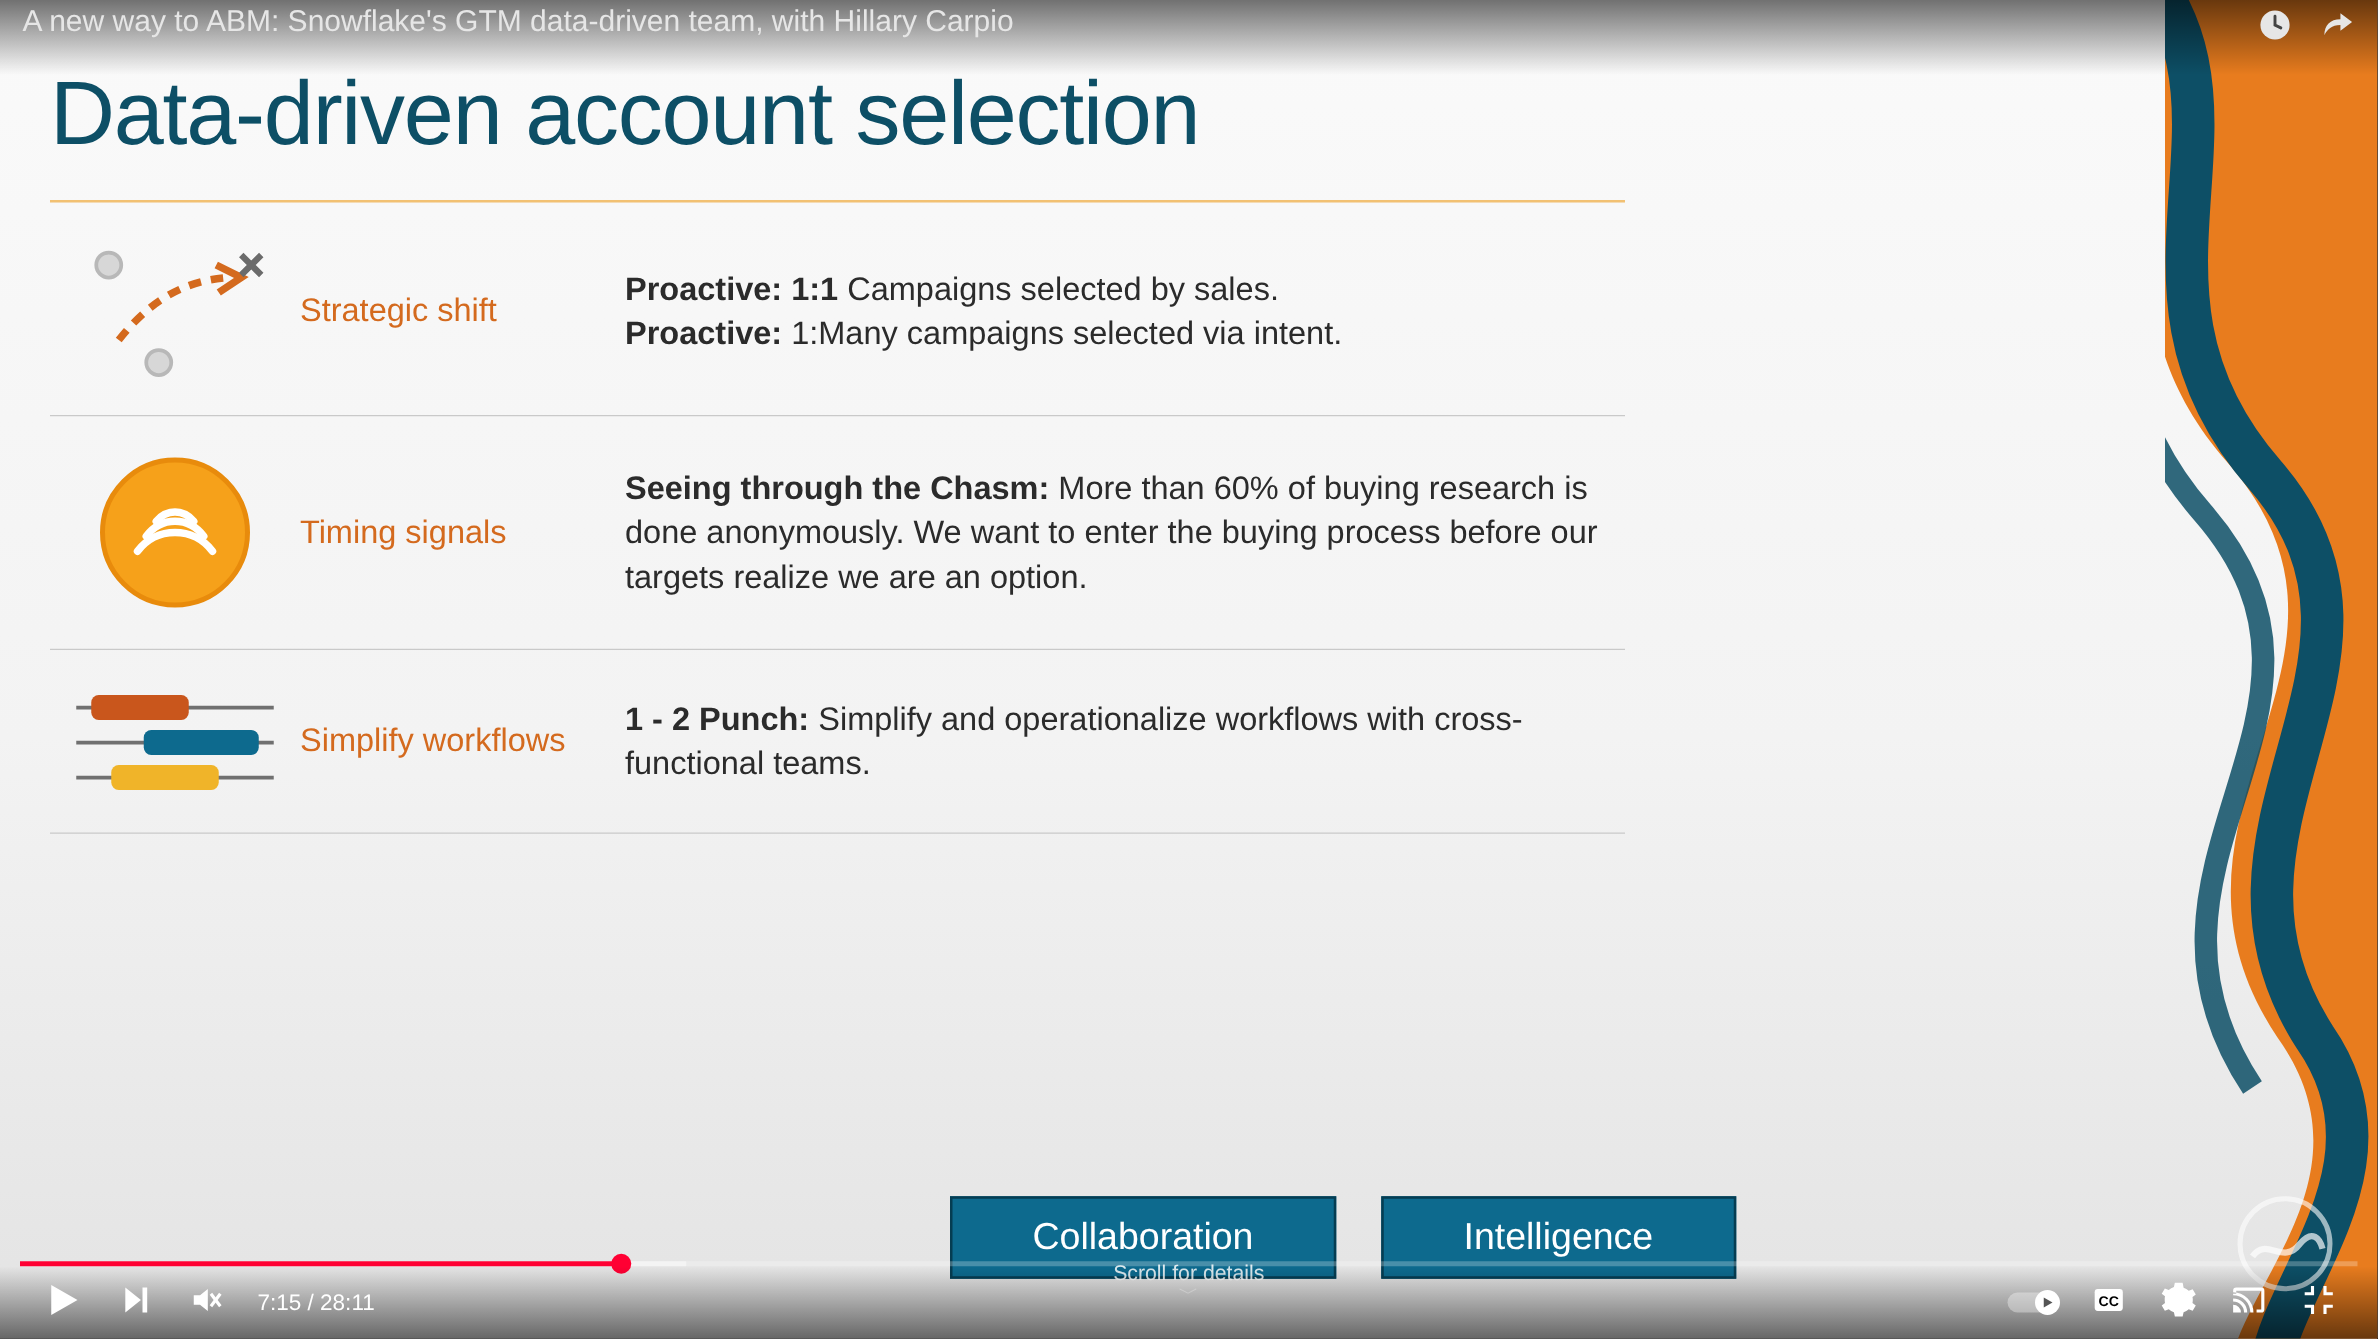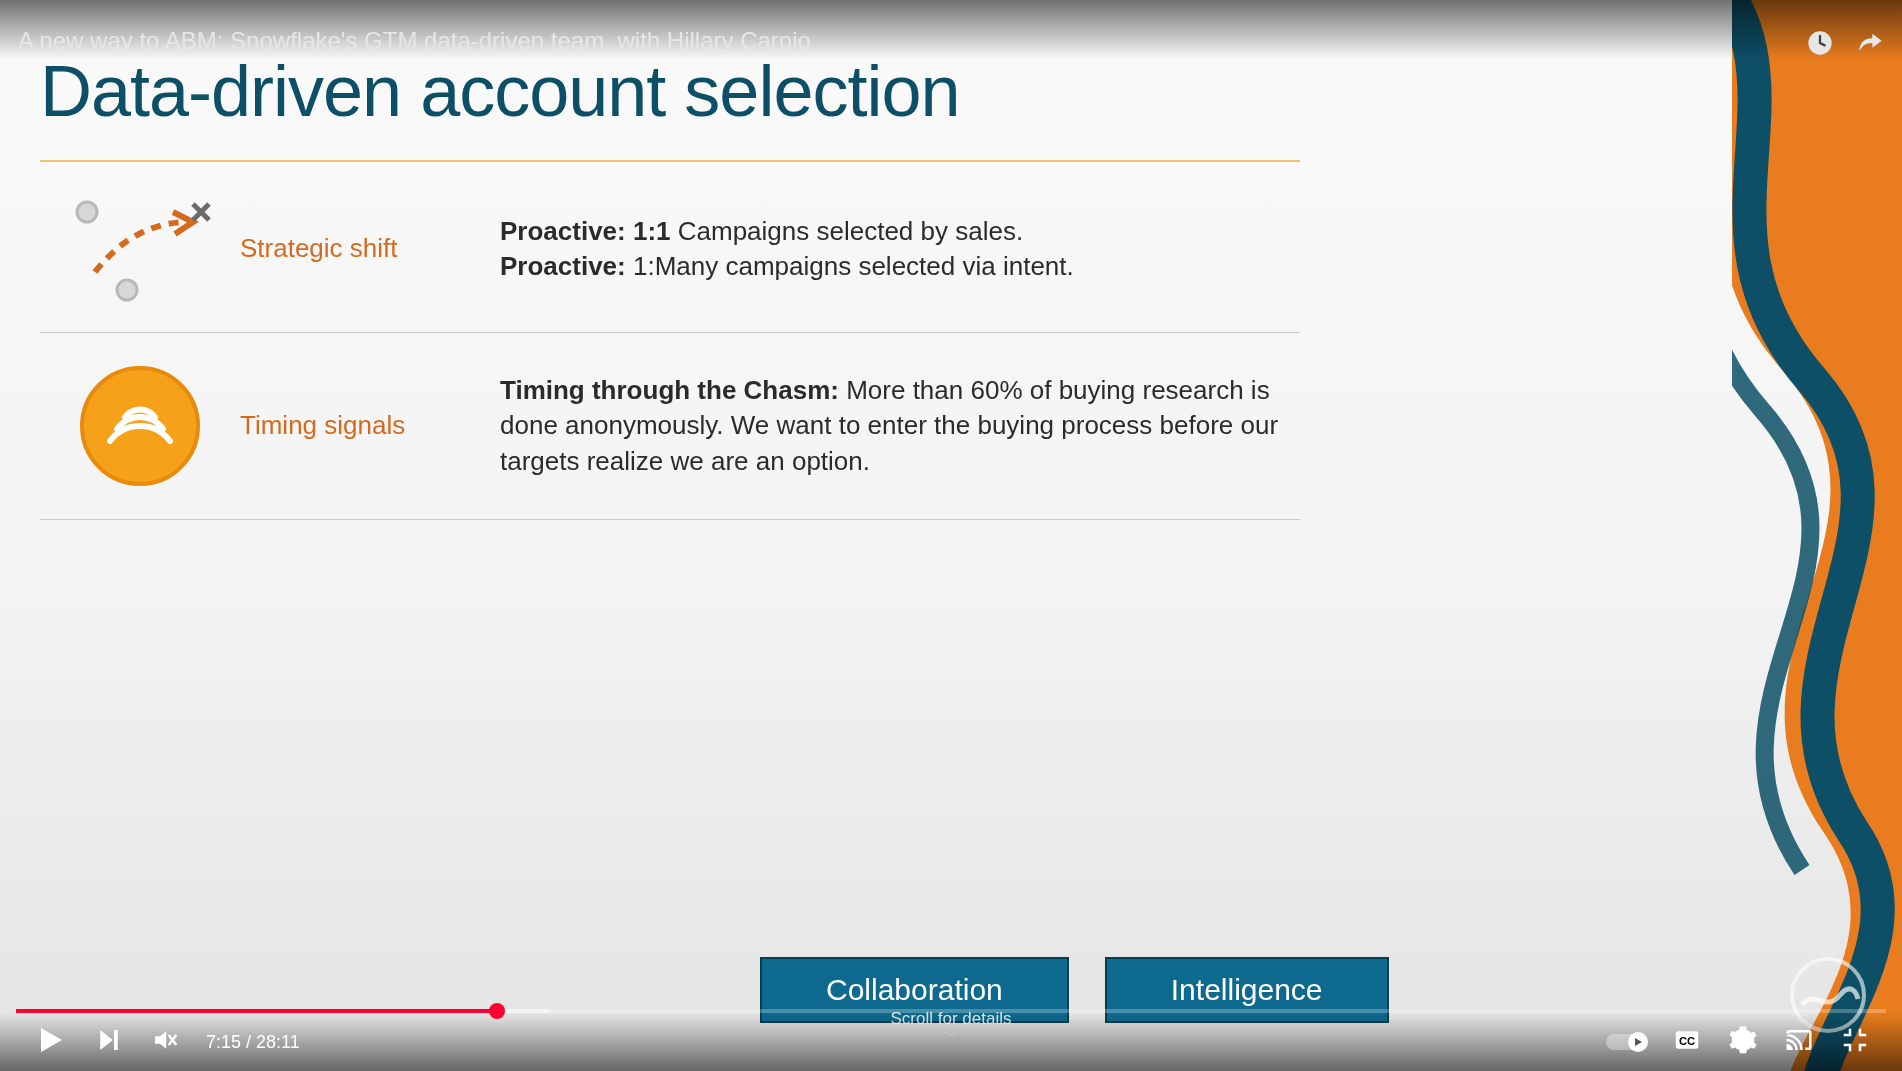--- a/index.html
+++ b/index.html
@@ -4,21 +4,21 @@
 <style>
   * { margin: 0; padding: 0; box-sizing: border-box; }
   html, body { width: 100%; height: 100%; font-family: Arial, Helvetica, sans-serif; background: #000; overflow: hidden; }
 
   .player { position: relative; width: 1902px; height: 1071px; background: #000; }
 
   
   .topbar {
     position: absolute; top: 0; left: 0; right: 0; height: 60px;
     background: linear-gradient(to bottom, rgba(0,0,0,0.55), rgba(0,0,0,0));
-    display: flex; align-items: flex-start; padding: 27px 18px;
+    display: flex; align-items: flex-start; padding: 4px 18px;
     color: #e6e6e6; z-index: 20;
   }
   .topbar .title { font-size: 24px; font-weight: 400; flex: 1; }
   .topbar .top-icons { display: flex; gap: 22px; align-items: center; padding-top: 2px; }
   .topbar .top-icons svg { width: 28px; height: 28px; fill: #e6e6e6; cursor: pointer; }
 
   
   .video-frame {
     position: absolute; inset: 0;
     background: linear-gradient(to bottom, #fafafa 0%, #f3f3f3 55%, #e3e3e3 100%);
@@ -155,23 +155,37 @@
         <div class="icon-col">
           <svg width="130" height="130" viewBox="0 0 130 130">
             <circle cx="65" cy="65" r="58" fill="#f6a11a"></circle>
             <circle cx="65" cy="65" r="58" fill="none" stroke="#e88b0c" stroke-width="4"></circle>
             <path d="M35 80 C 50 60, 80 60, 95 80" fill="none" stroke="#fff" stroke-width="6" stroke-linecap="round"></path>
             <path d="M42 68 C 54 52, 76 52, 88 68" fill="none" stroke="#fff" stroke-width="6" stroke-linecap="round"></path>
             <path d="M50 56 C 58 46, 72 46, 80 56" fill="none" stroke="#fff" stroke-width="6" stroke-linecap="round"></path>
           </svg>
         </div>
         <div class="label-col">Timing signals</div>
-        <div class="body-col"><b>Timing through the Chasm:</b> More than 60% of buying research is done anonymously. We want to enter the buying process before our targets realize we are an option.</div>
-      </div>
-
+        <div class="body-col"><b>Seeing through the Chasm:</b> More than 60% of buying research is done anonymously. We want to enter the buying process before our targets realize we are an option.</div>
+      </div>
+
+      <div class="row">
+        <div class="icon-col">
+          <svg width="170" height="90" viewBox="0 0 170 90">
+            <line x1="6" y1="18" x2="164" y2="18" stroke="#707070" stroke-width="3"></line>
+            <rect x="18" y="8" width="78" height="20" rx="6" fill="#c9561c"></rect>
+            <line x1="6" y1="46" x2="164" y2="46" stroke="#707070" stroke-width="3"></line>
+            <rect x="60" y="36" width="92" height="20" rx="6" fill="#0d6a8e"></rect>
+            <line x1="6" y1="74" x2="164" y2="74" stroke="#707070" stroke-width="3"></line>
+            <rect x="34" y="64" width="86" height="20" rx="6" fill="#f0b429"></rect>
+          </svg>
+        </div>
+        <div class="label-col">Simplify workflows</div>
+        <div class="body-col"><b>1 - 2 Punch:</b> Simplify and operationalize workflows with cross-functional teams.</div>
+      </div>
 
       <div class="bottom-boxes">
         <div class="box">Collaboration</div>
         <div class="box">Intelligence</div>
       </div>
     </div>
 
     <div class="wave-logo">
       <svg viewBox="0 0 80 80">
         <circle cx="40" cy="40" r="36" fill="none" stroke="#fff" stroke-width="4" opacity="0.7"></circle>

